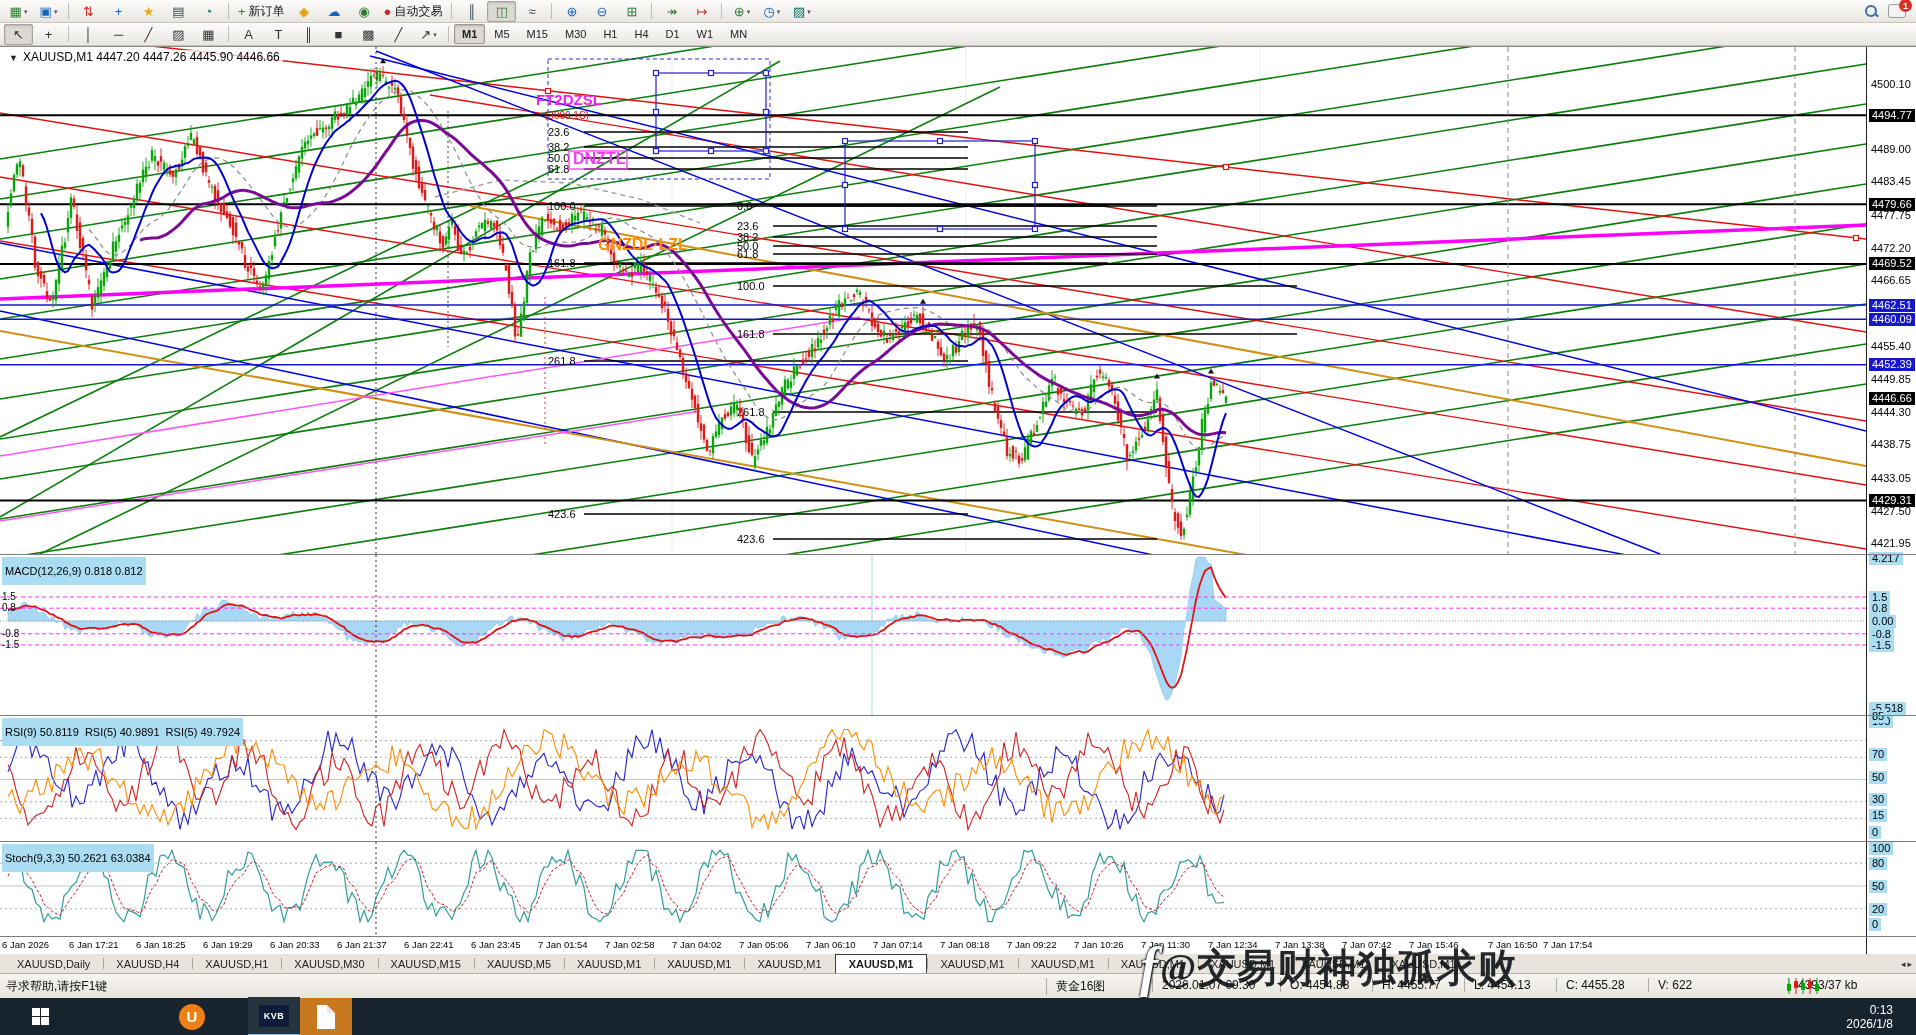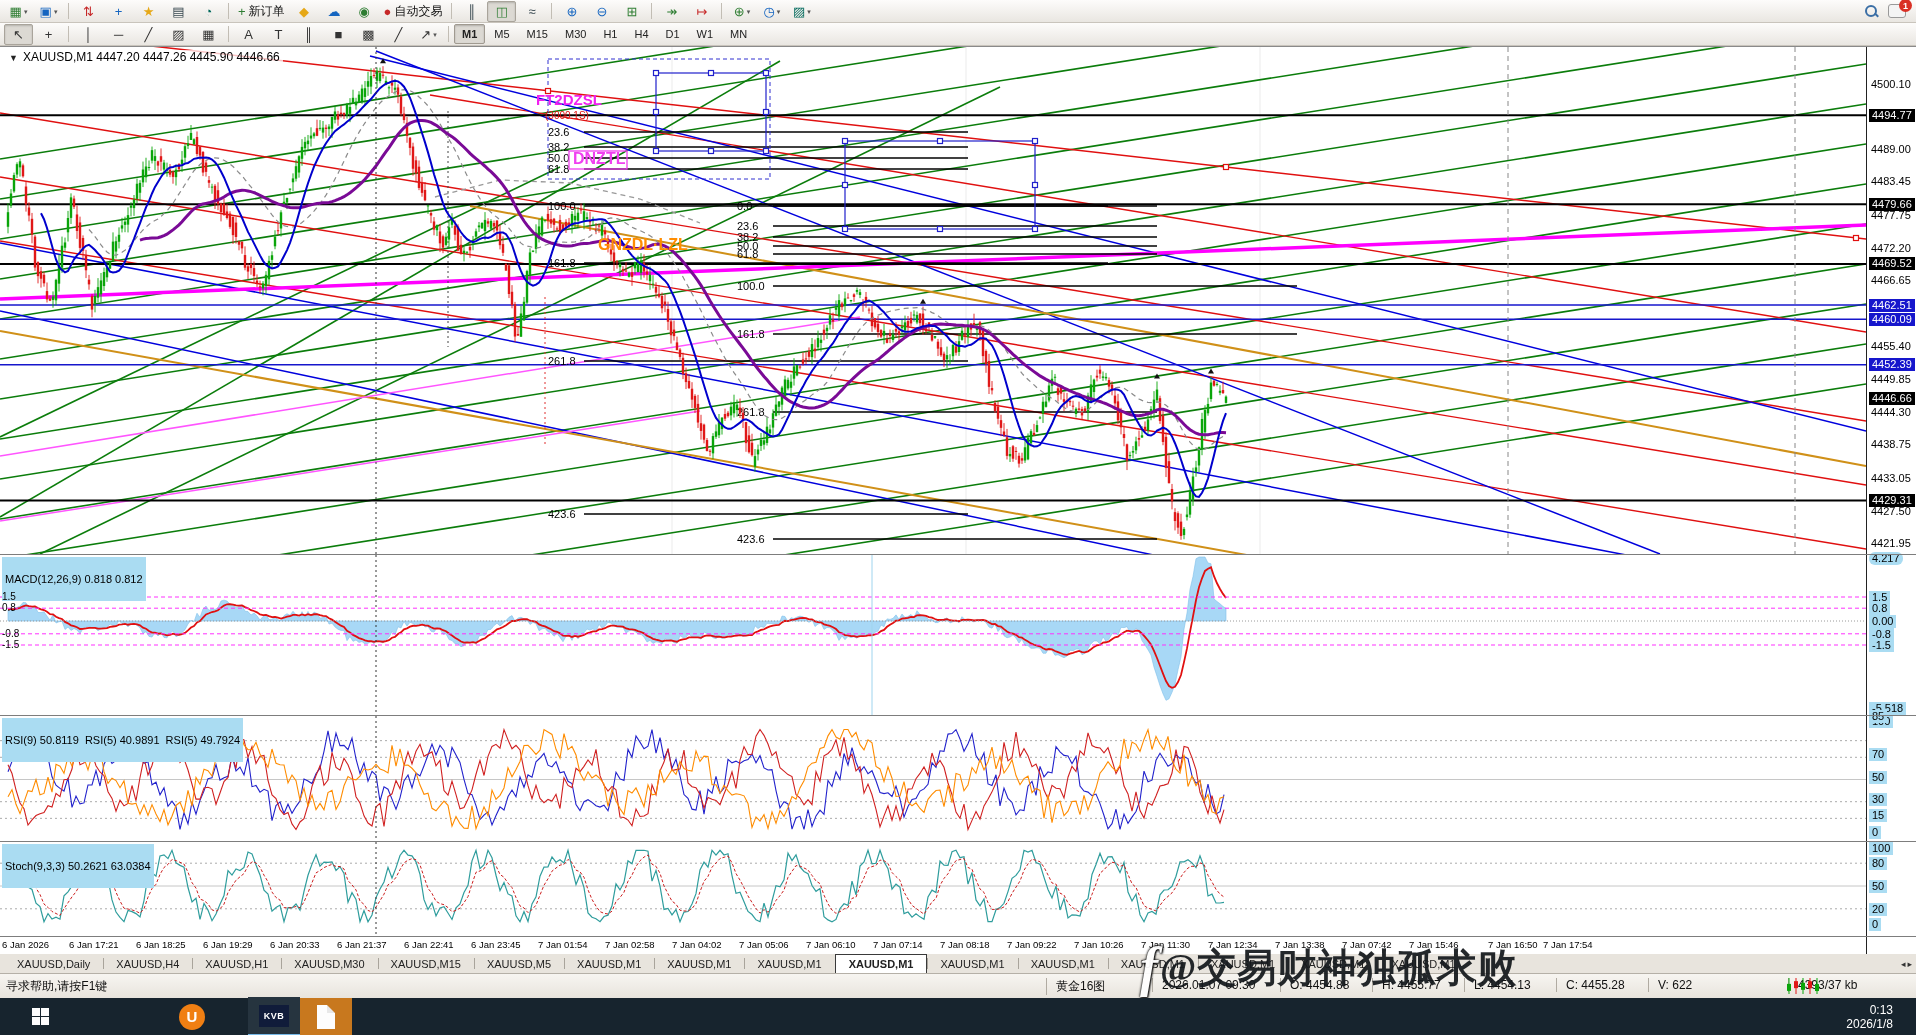--- a/index.html
+++ b/index.html
@@ -26,21 +26,21 @@
   .bubble{position:relative;width:16px;height:12px;background:#f4f4f4;border:1px solid #999;border-radius:3px;}
   .bubble .badge{position:absolute;right:-7px;top:-6px;min-width:13px;height:13px;background:#d93025;color:#fff;
         border-radius:50%;font-size:9px;display:flex;align-items:center;justify-content:center;font-weight:bold;}
   
   #chartArea{position:absolute;left:0;top:46px;width:1916px;height:907px;background:#fff;
              border-top:1px solid #8a8a8a;box-sizing:border-box;}
   #chartTitle{position:absolute;left:6px;top:3px;font-size:12px;color:#000;z-index:20;background:rgba(255,255,255,.75);padding:0 3px;}
   #chartTitle .caret{font-size:9px;margin-right:5px;color:#222;}
   svg.pane{position:absolute;left:0;display:block;}
   .hsep{position:absolute;left:0;width:1916px;height:1px;background:#7d7d7d;z-index:15;}
-  .ind-label{position:absolute;left:2px;font-size:11px;color:#000;background:#aadcf2;padding:16px 3px;z-index:16;white-space:pre;}
+  .ind-label{position:absolute;left:2px;font-size:11px;color:#000;background:#aadcf2;padding:8px 3px;z-index:16;white-space:pre;}
   #priceAxis{position:absolute;left:1866px;top:0;width:50px;height:907px;background:#fff;border-left:1px solid #222;z-index:14;}
   .pt{position:absolute;left:4px;font-size:11px;color:#000;white-space:nowrap;line-height:13px;}
   .pt.black{background:#000;color:#fff;padding:0 3px;left:2px;}
   .pt.blue{background:#1616cc;color:#fff;padding:0 3px;left:2px;}
   .pt.cyan{background:#aadcf2;color:#000;padding:0 3px;left:2px;}
   .mleft{position:absolute;font-size:10px;color:#000;z-index:16;left:2px;}
   #timeAxis{position:absolute;left:0;top:890px;width:1866px;height:17px;background:#fff;z-index:14;}
   .tl{position:absolute;top:2px;font-size:9.5px;color:#000;white-space:nowrap;}
   
   #tabBar{position:absolute;left:0;top:953px;width:1916px;height:20px;background:#e8e4dd;border-top:1px solid #9a958c;
@@ -1250,21 +1250,21 @@
         <div class="pt plain" style="top: 293.441px;">4455.40</div>
         <div class="pt blue" style="top: 311.147px;">4452.39</div>
         <div class="pt plain" style="top: 326.088px;">4449.85</div>
         <div class="pt black" style="top: 344.853px;">4446.66</div>
         <div class="pt plain" style="top: 358.735px;">4444.30</div>
         <div class="pt plain" style="top: 391.382px;">4438.75</div>
         <div class="pt plain" style="top: 424.912px;">4433.05</div>
         <div class="pt black" style="top: 446.912px;">4429.31</div>
         <div class="pt plain" style="top: 457.559px;">4427.50</div>
         <div class="pt plain" style="top: 490.206px;">4421.95</div>
-        <div class="pt cyan" style="top: 505px; border-radius: 6px;">4.217</div>
+        <div class="pt cyan" style="top: 505px;">4.217</div>
         <div class="pt cyan" style="top: 544px;">1.5</div>
         <div class="pt cyan" style="top: 555.2px;">0.8</div>
         <div class="pt cyan" style="top: 568px;">0.00</div>
         <div class="pt cyan" style="top: 580.8px;">-0.8</div>
         <div class="pt cyan" style="top: 592px;">-1.5</div>
         <div class="pt cyan" style="top: 655px;">-5.518</div>
         <div class="pt cyan" style="top: 668px;">100</div>
         <div class="pt cyan" style="top: 663px;">85</div>
         <div class="pt cyan" style="top: 701.3px;">70</div>
         <div class="pt cyan" style="top: 723.5px;">50</div>

